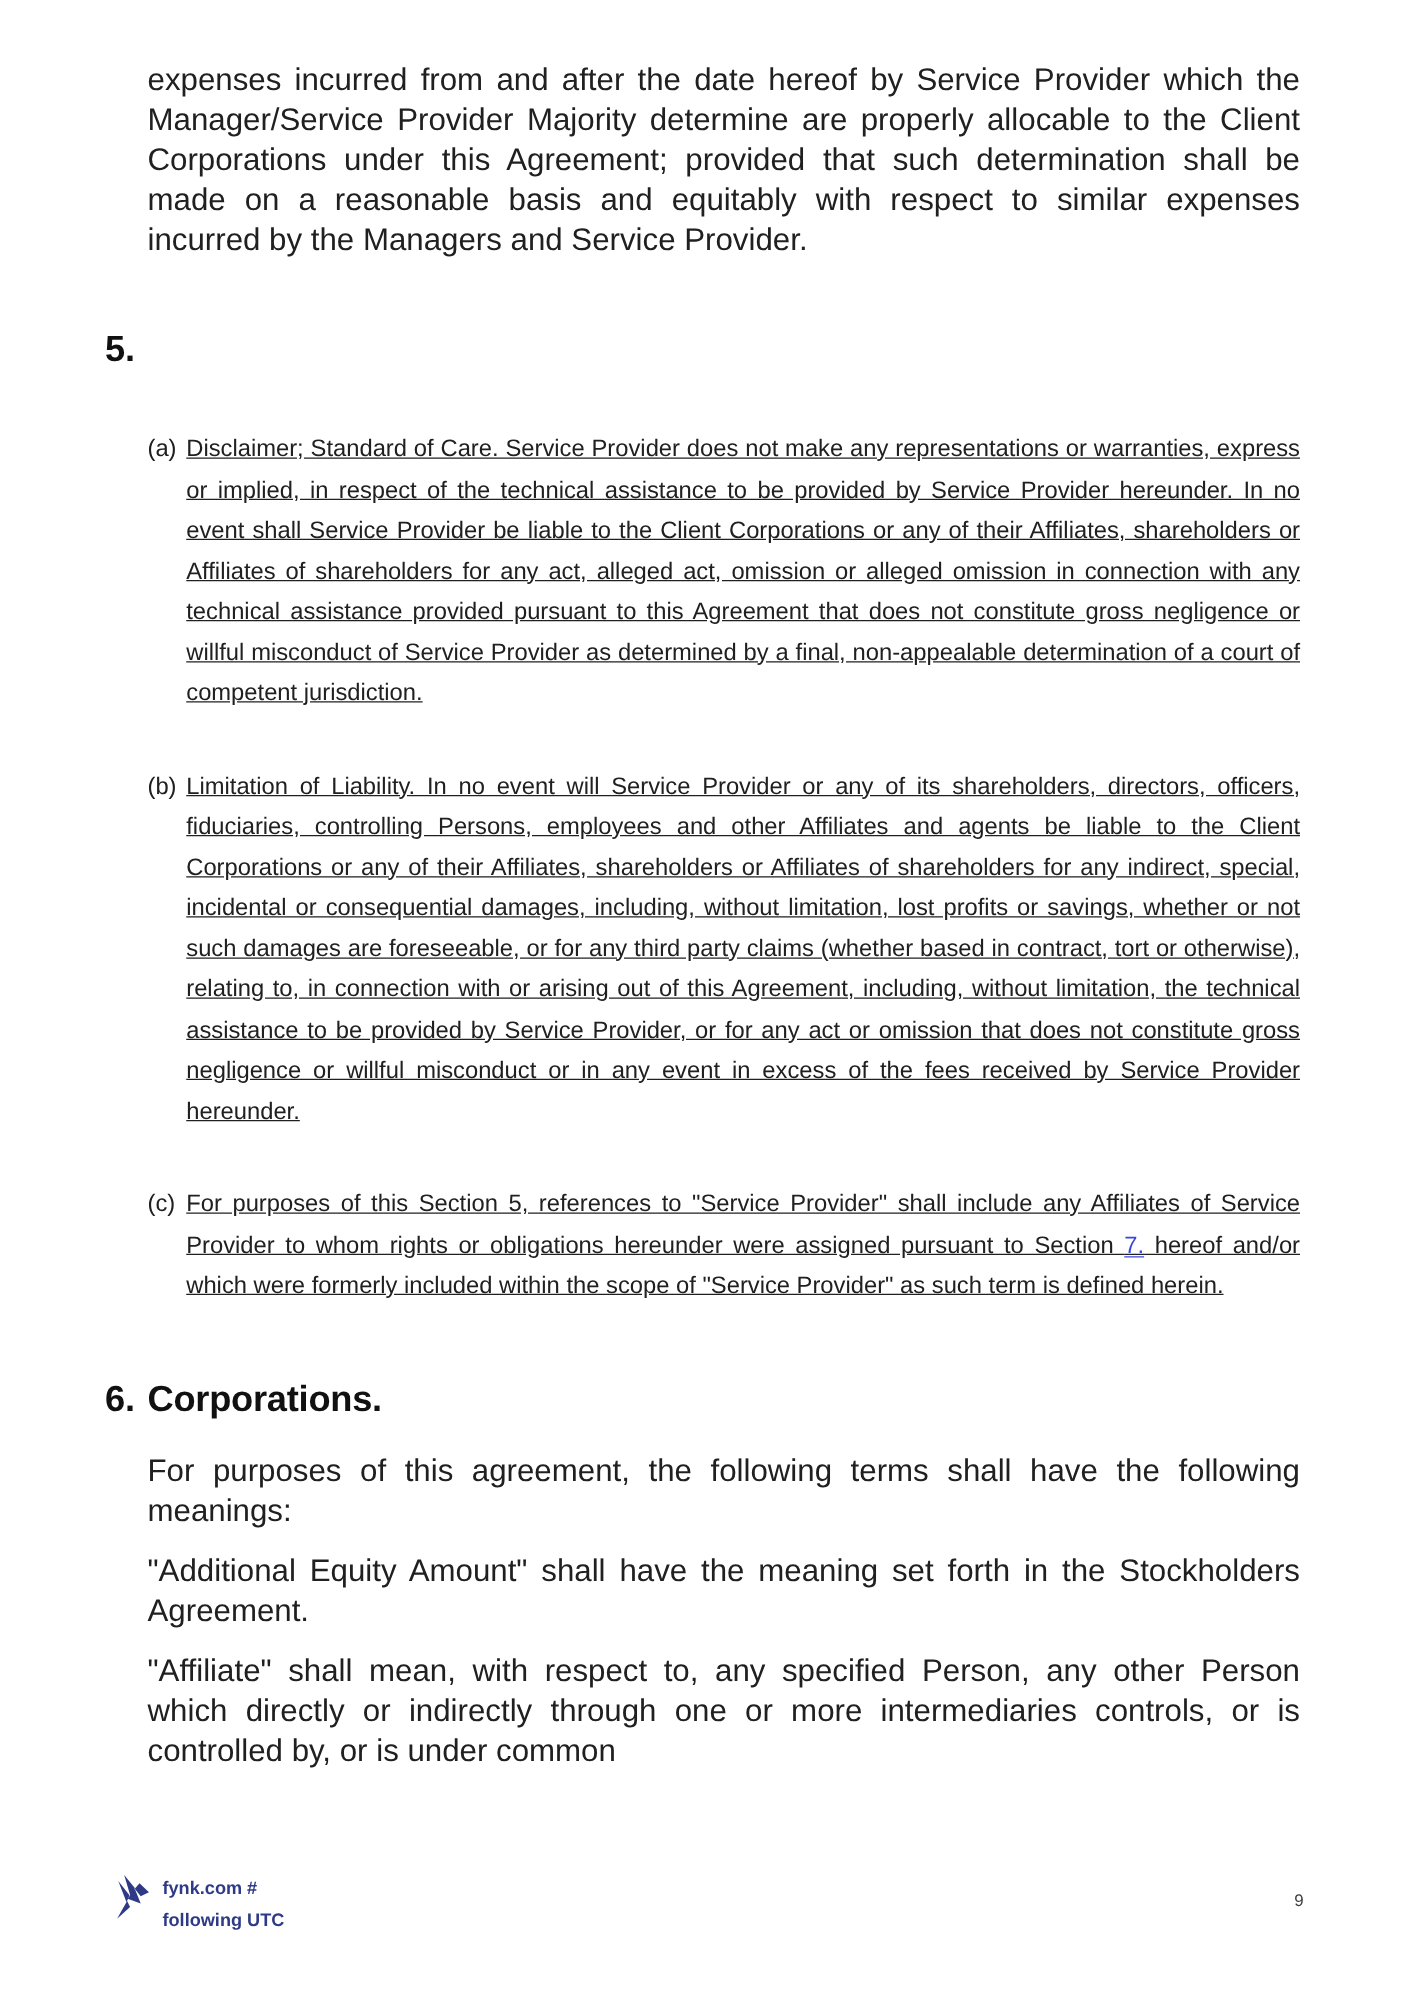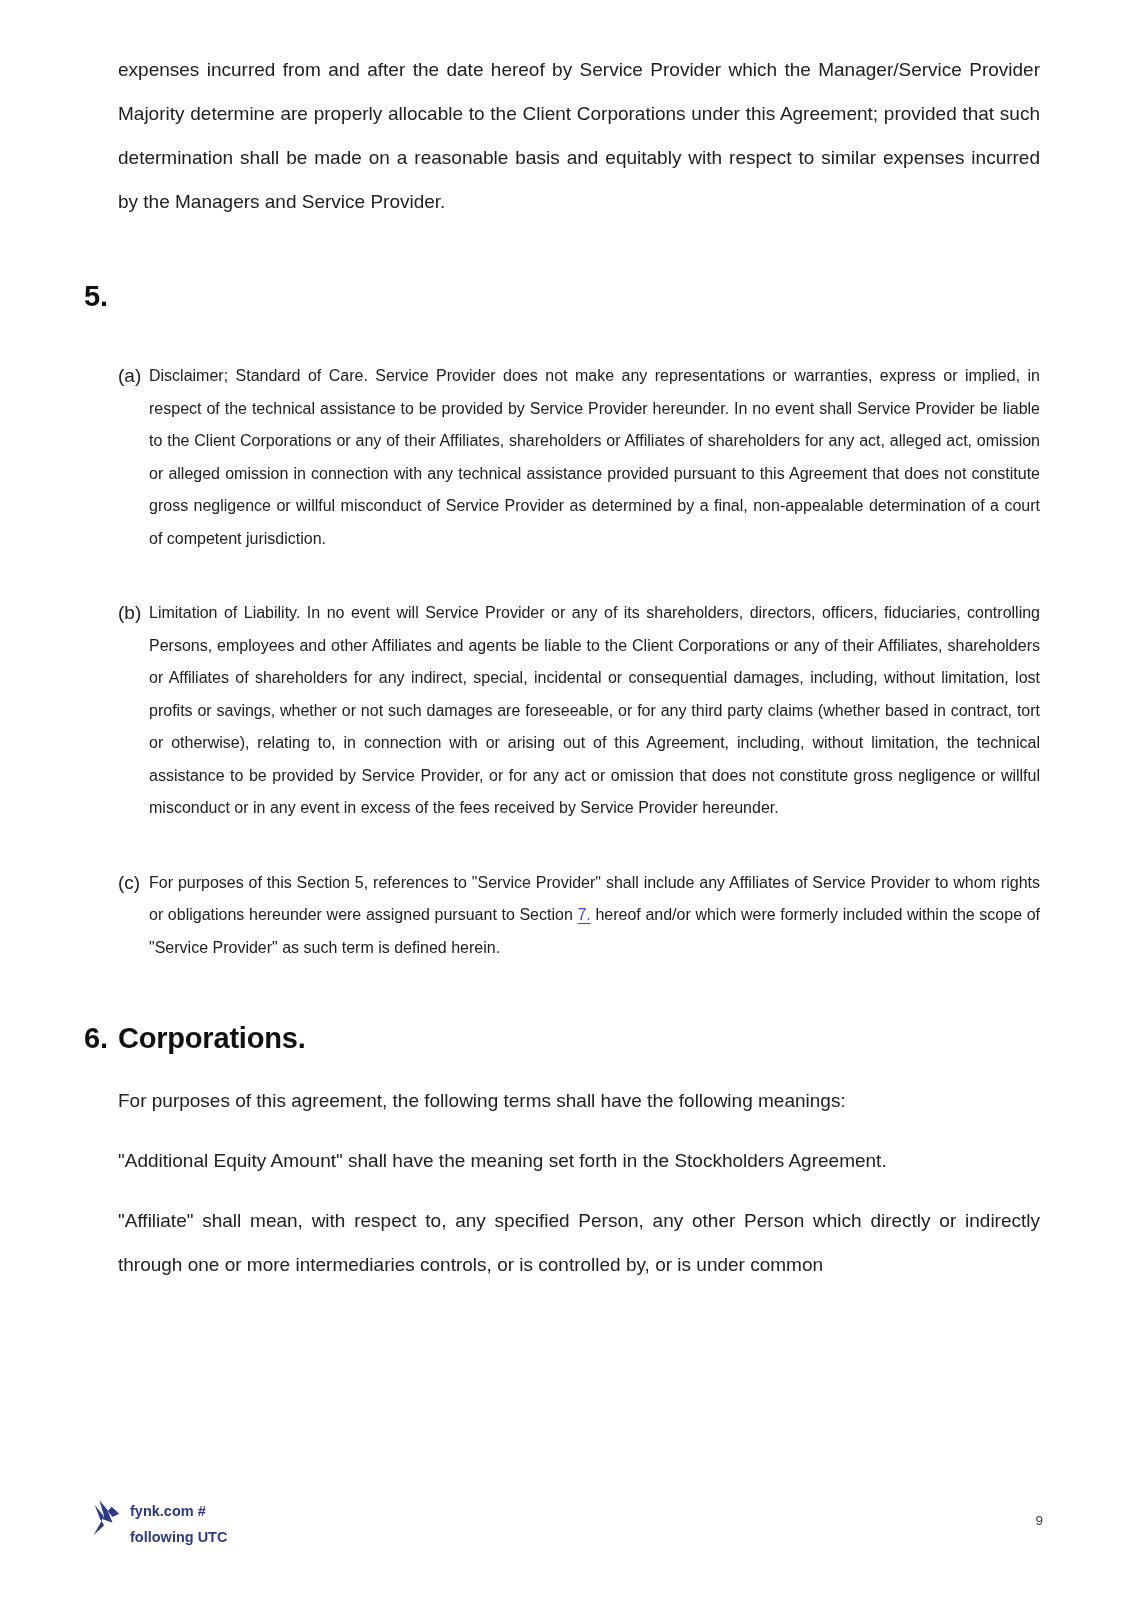--- a/index.html
+++ b/index.html
@@ -9,22 +9,22 @@
     height: 1600px;
     margin: 0 auto;
     background: #ffffff;
     font-family: "Liberation Sans", sans-serif;
     color: #202020;
     overflow: hidden;
   }
   .content { padding: 48px 91px 0 118px; }
 
   .body-text {
-    font-size: 19px;
-    line-height: 44px;
+    font-size: 25px;
+    line-height: 32px;
     text-align: justify;
     margin: 0;
   }
   .intro { margin-bottom: 56px; }
 
   .section-heading {
     display: flex;
     align-items: baseline;
     margin: 0 0 0 -34px;
     font-size: 29px;
@@ -42,23 +42,24 @@
   }
   .clause-label {
     flex: none;
     width: 31px;
     font-size: 19px;
     line-height: 32.5px;
   }
   .clause-text {
     flex: 1;
     margin: 0;
-    font-size: 16px;
+    font-size: 19px;
     line-height: 32.5px;
     text-align: justify;
+    text-decoration: underline;
   }
   .clause.last { margin-bottom: 0; }
 
   .def-p { margin: 0 0 16px 0; }
 
   .doc-link {
     color: #3a46dd;
     text-decoration: underline;
     text-underline-offset: 3px;
   }

